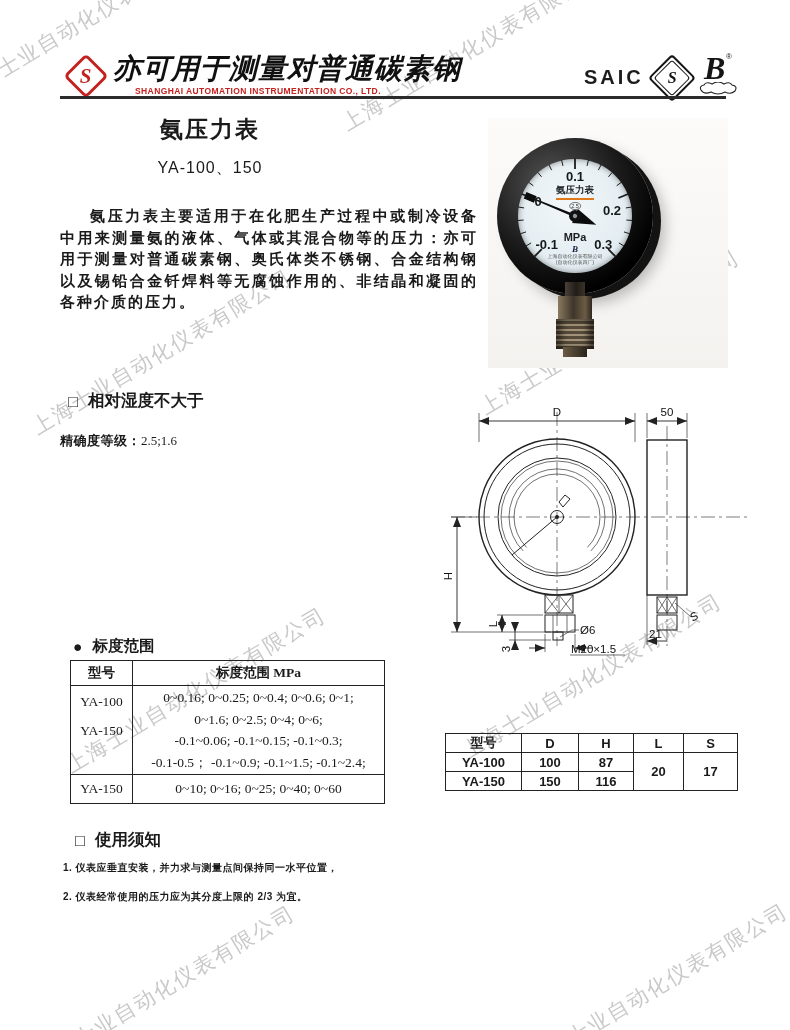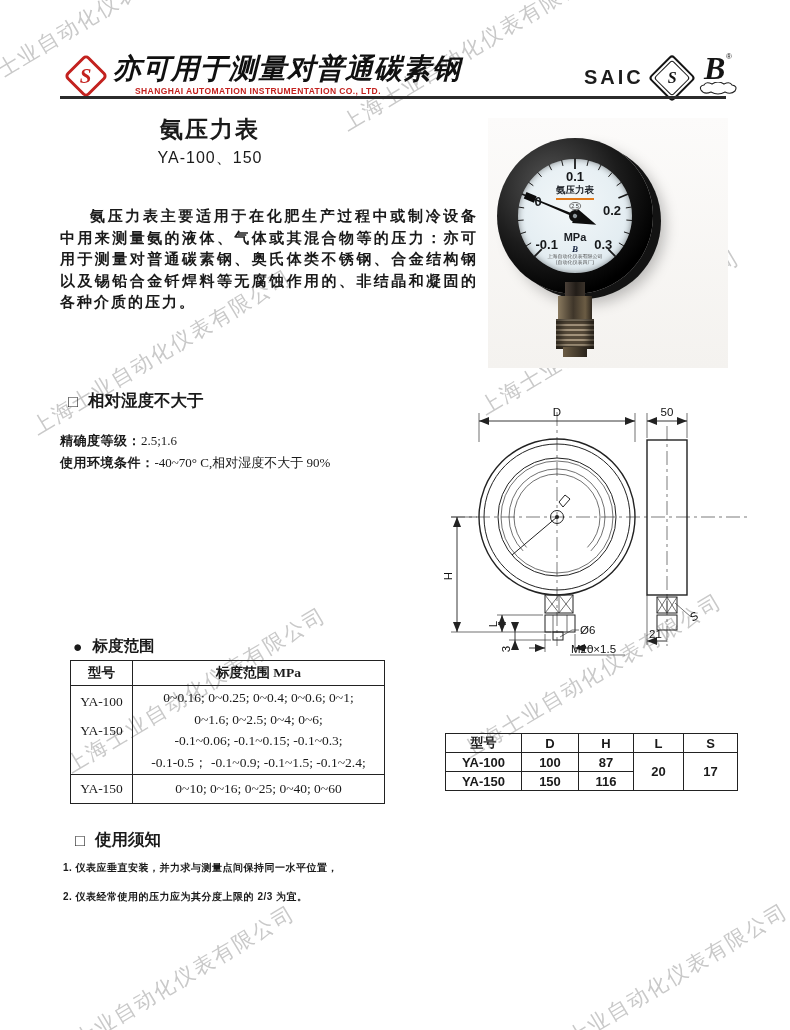--- a/index.html
+++ b/index.html
@@ -31,21 +31,21 @@
       font-weight:bold;font-style:italic;font-size:16px;color:#141414;line-height:1;}
   .b-logo{position:absolute;left:698px;top:50px;width:42px;height:48px;}
   .b-logo .bchar{position:absolute;left:6px;top:0px;font-family:"Liberation Serif",serif;
       font-style:italic;font-weight:bold;font-size:32px;color:#151515;}
   .b-logo .reg{position:absolute;left:28px;top:2px;font-size:8px;color:#151515;}
   .b-logo svg{position:absolute;left:0px;top:32px;}
   .hdr-rule{position:absolute;left:60px;top:96px;width:666px;height:2.5px;background:#2b2b2b;}
   
   .title-block{position:absolute;left:60px;top:114px;width:300px;text-align:center;z-index:3;}
   .title-block h1{margin:0;font-size:23px;font-weight:bold;letter-spacing:2px;}
-  .title-block .models{margin-top:3px;font-size:16px;letter-spacing:1px;}
+  .title-block .models{margin-top:13px;font-size:16px;letter-spacing:1px;}
   .descr{position:absolute;left:60px;top:190px;width:418px;z-index:3;
       font-size:15px;font-weight:600;line-height:21.5px;letter-spacing:2px;
       text-indent:2em;text-align:justify;}
   
   .photo{position:absolute;left:488px;top:118px;width:240px;height:250px;z-index:3;
       background:linear-gradient(180deg,#fcfbfa,#f4f2ef);}
   .bezel{position:absolute;left:9px;top:20px;width:156px;height:156px;border-radius:50%;
       background:radial-gradient(circle at 35% 30%,#555 0%,#1c1c1c 45%,#000 75%);
       box-shadow:8px 5px 0 0 #131313, 12px 10px 14px rgba(0,0,0,0.25);}
   .dial{position:absolute;left:30px;top:41px;width:114px;height:114px;border-radius:50%;
@@ -206,21 +206,20 @@
     <div class="stem thread"></div>
     <div class="stem tip"></div>
   </div>
 
   <div class="sec-head specs-head">
     <span class="bullet">□</span>
     <span>相对湿度不大于</span>
   </div>
   <div class="specs-list">
     <div><b>精确度等级：</b><span class="val">2.5;1.6</span></div>
-    <div><b>使用环境条件：</b><span class="val">-40~70° C,相对湿度不大于 90%</span></div>
   </div>
 
   <svg class="drawing" width="322" height="292" viewBox="0 0 322 292">
     <defs>
       <marker id="arr" markerWidth="11" markerHeight="8" refX="10" refY="4" orient="auto-start-reverse" markerUnits="userSpaceOnUse">
         <path d="M0,0 L10,4 L0,8 Z" fill="#222"></path>
       </marker>
     </defs>
 
     <line class="cl" x1="8" y1="121" x2="305" y2="121"></line>

